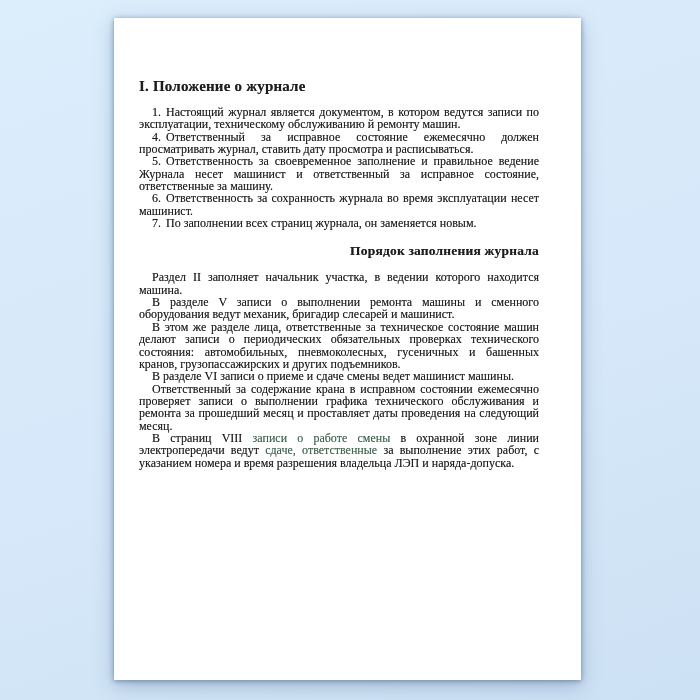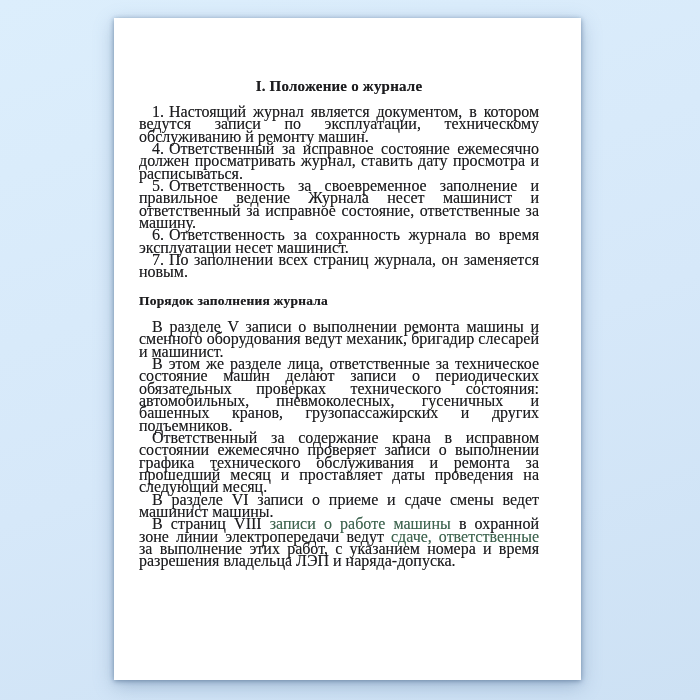--- a/index.html
+++ b/index.html
@@ -17,31 +17,31 @@
     background: linear-gradient(160deg, var(--bg-light) 0%, var(--bg) 55%, var(--bg-dark) 100%);
   }
   .paper {
     position: absolute; left: 114px; top: 18px; width: 467px; height: 662px;
     background: var(--paper);
     box-shadow: 0 1px 5px rgba(88,116,150,.75), 0 6px 18px rgba(100,130,168,.45);
     padding: 60px 42px 0 25px;
     color: var(--ink);
   }
   .doc-title {
-    font-size: 15px; font-weight: bold; text-align: center;
+    font-size: 15px; font-weight: bold; 
     margin: 0 0 11px 0; letter-spacing: .2px;
     text-shadow: 0 0 .5px rgba(20,20,25,.55);
   }
   .section-heading {
-    font-size: 13.5px; font-weight: bold; text-align: left;
+    font-size: 13.5px; font-weight: bold; text-align: right;
     margin: 14px 0 12px 0; letter-spacing: .2px;
     text-shadow: 0 0 .5px rgba(20,20,25,.55);
   }
   .para {
-    margin: 0; font-size: 16px; line-height: 12.35px;
+    margin: 0; font-size: 12px; line-height: 12.35px;
     text-align: justify; text-indent: 13px;
     text-shadow: 0 0 .5px rgba(20,20,25,.5);
   }
   .item-num { margin-right: 5px; }
   .tint { color: var(--tint); text-shadow: 0 0 .5px rgba(55,95,70,.5); }
 </style>
 </head>
 <body>
 
 <div class="stage">
@@ -53,21 +53,22 @@
       <p class="para"><span class="item-num">1.</span><span>Настоящий журнал является документом, в котором ведутся записи по эксплуатации, техническому обслуживанию й ремонту машин.</span></p>
       <p class="para"><span class="item-num">4.</span><span>Ответственный за исправное состояние ежемесячно должен просматривать журнал, ставить дату просмотра и расписываться.</span></p>
       <p class="para"><span class="item-num">5.</span><span>Ответственность за своевременное заполнение и правильное ведение Журнала несет машинист и ответственный за исправное состояние, ответственные за машину.</span></p>
       <p class="para"><span class="item-num">6.</span><span>Ответственность за сохранность журнала во время эксплуатации несет машинист.</span></p>
       <p class="para"><span class="item-num">7.</span><span>По заполнении всех страниц журнала, он заменяется новым.</span></p>
     </div>
 
     <h2 class="section-heading">Порядок заполнения журнала</h2>
 
     <div>
+      <p class="para">Раздел II заполняет начальник участка, в ведении которого находится машина.</p>
       <p class="para">В разделе V записи о выполнении ремонта машины и сменного оборудования ведут механик, бригадир слесарей и машинист.</p>
       <p class="para">В этом же разделе лица, ответственные за техническое состояние машин делают записи о периодических обязательных проверках технического состояния: автомобильных, пневмоколесных, гусеничных и башенных кранов, грузопассажирских и других подъемников.</p>
+      <p class="para">В разделе VI записи о приеме и сдаче смены ведет машинист машины.</p>
       <p class="para">Ответственный за содержание крана в исправном состоянии ежемесячно проверяет записи о выполнении графика технического обслуживания и ремонта за прошедший месяц и проставляет даты проведения на следующий месяц.</p>
-      <p class="para">В разделе VI записи о приеме и сдаче смены ведет машинист машины.</p>
-      <p class="para"><span>В страниц VIII </span><span class="tint">записи о работе машины</span><span> в охранной зоне линии электропередачи ведут </span><span class="tint">сдаче, ответственные</span><span> за выполнение этих работ, с указанием номера и время разрешения владельца ЛЭП и наряда-допуска.</span></p>
+      <p class="para"><span>В страниц VIII </span><span class="tint">записи о работе смены</span><span> в охранной зоне линии электропередачи ведут </span><span class="tint">сдаче, ответственные</span><span> за выполнение этих работ, с указанием номера и время разрешения владельца ЛЭП и наряда-допуска.</span></p>
     </div>
 
   </div>
 </div>
 
 </body></html>

